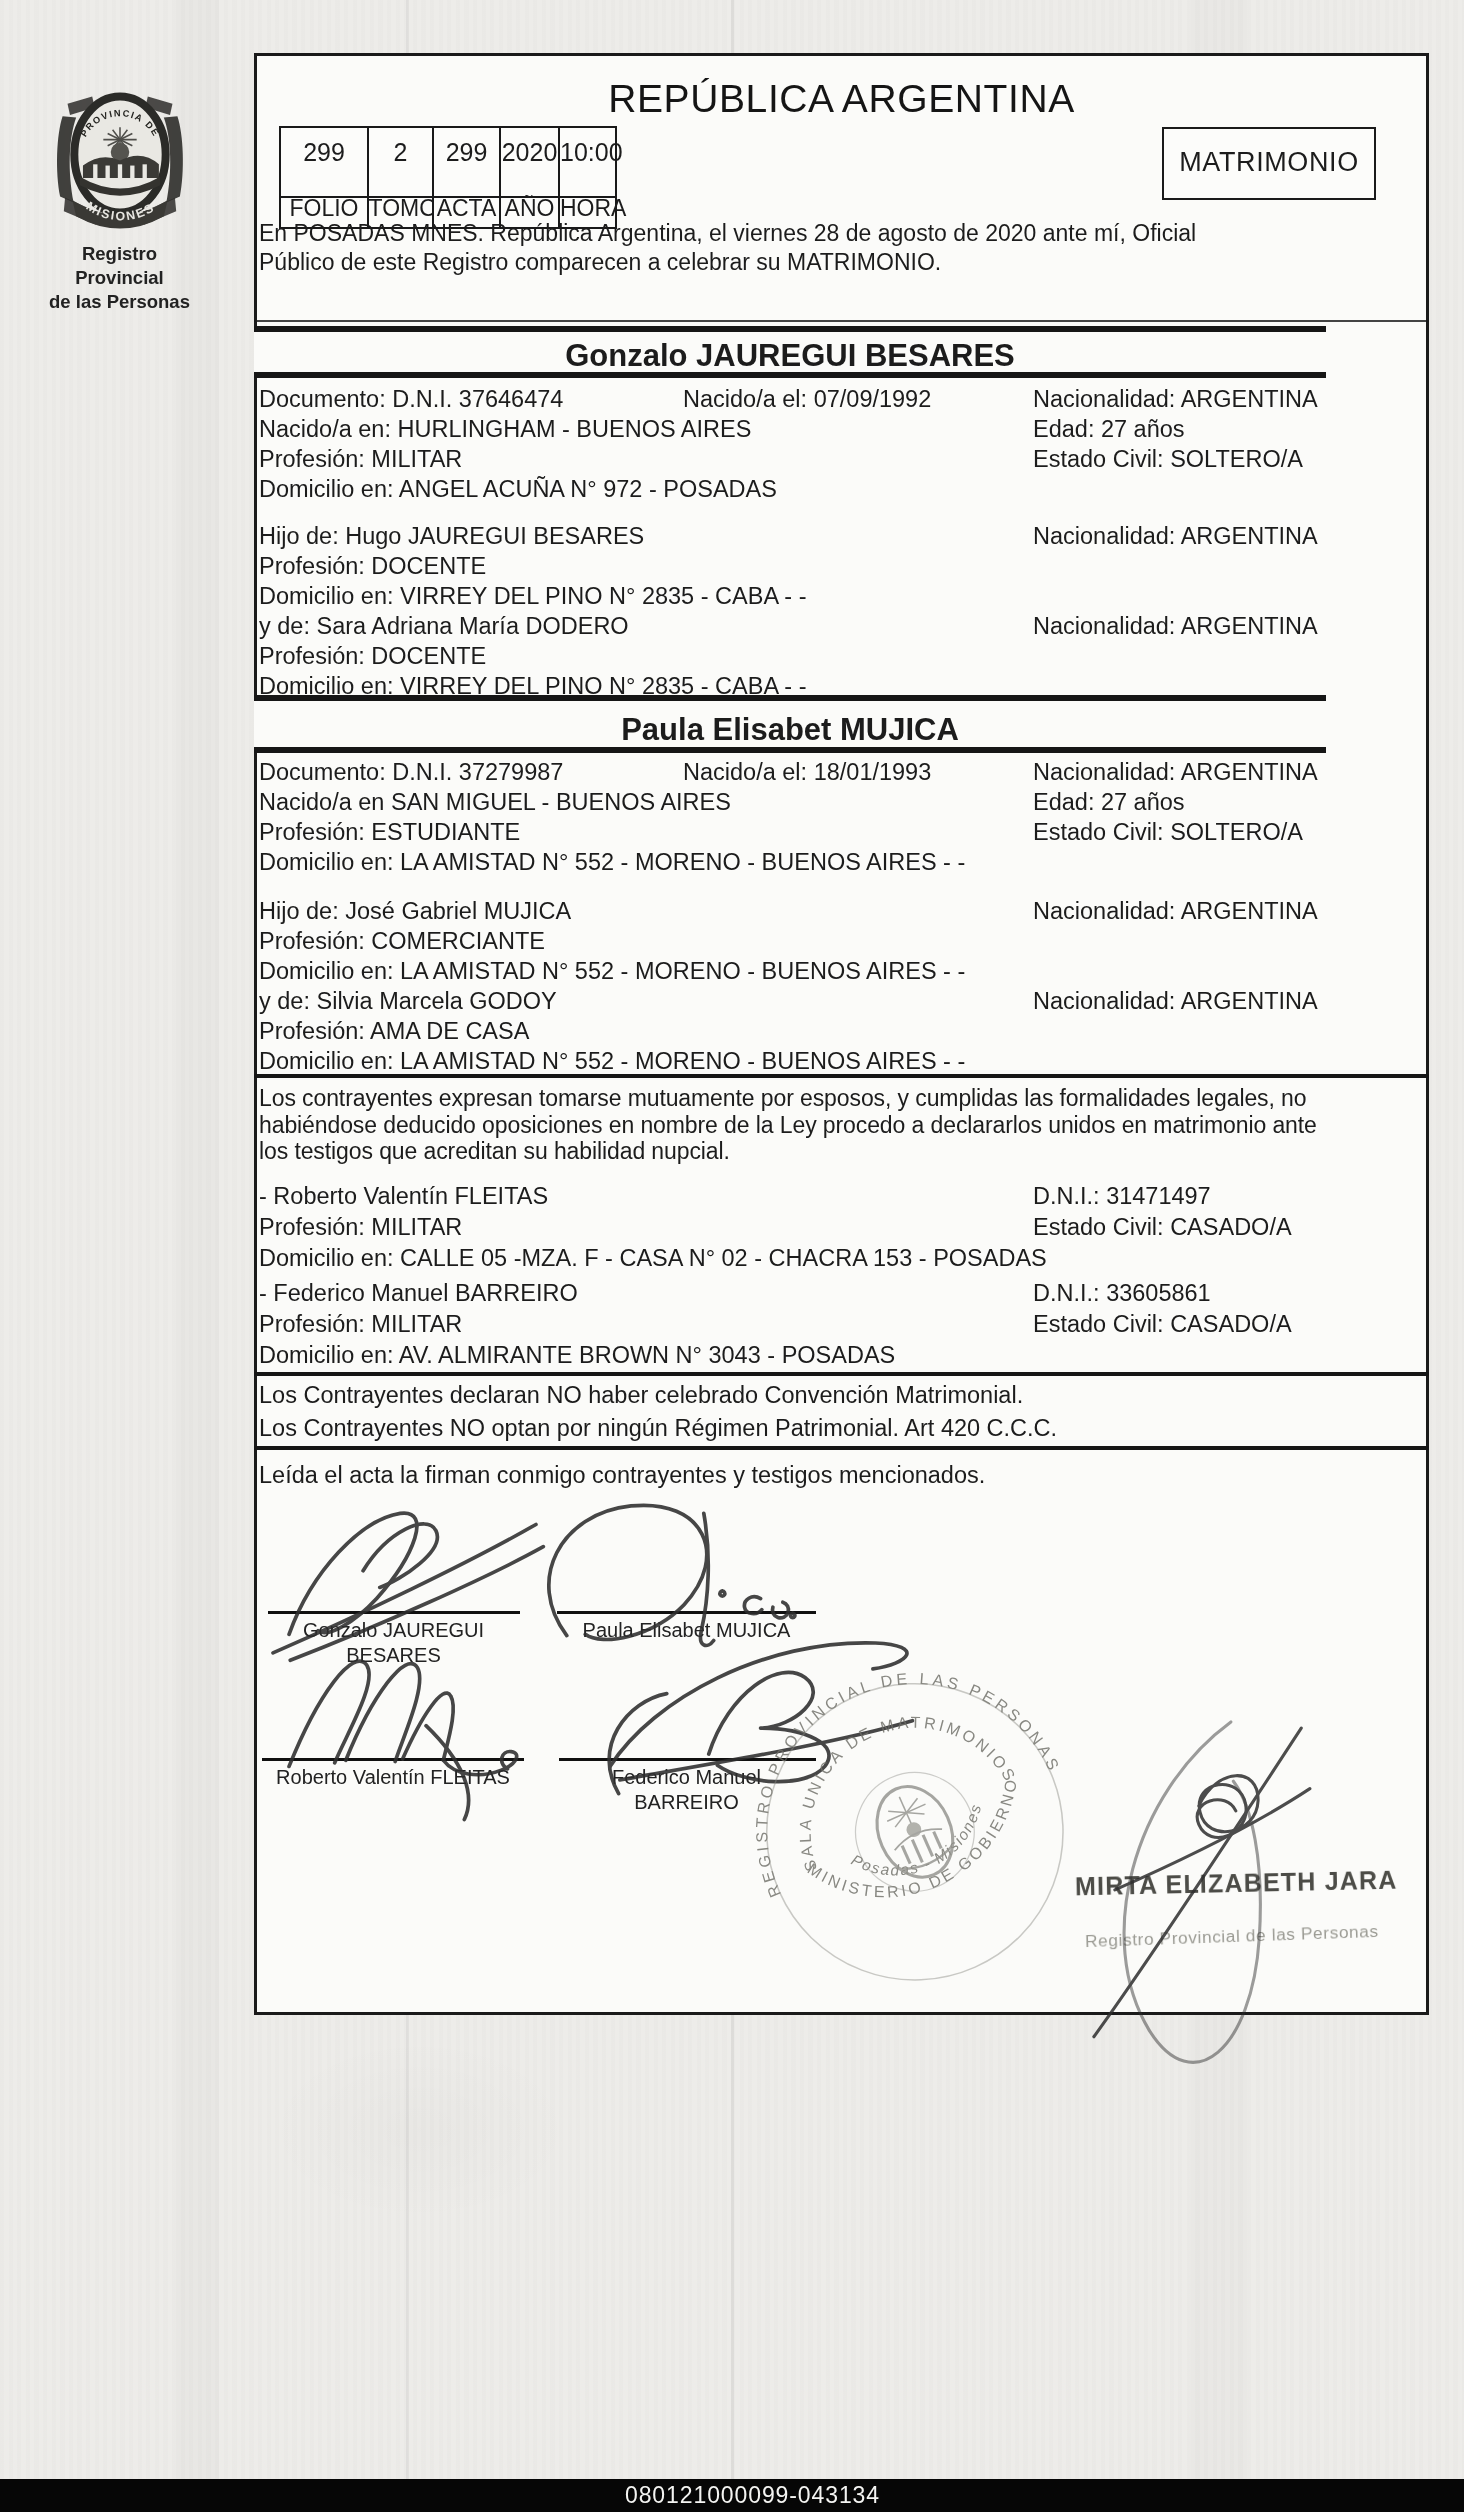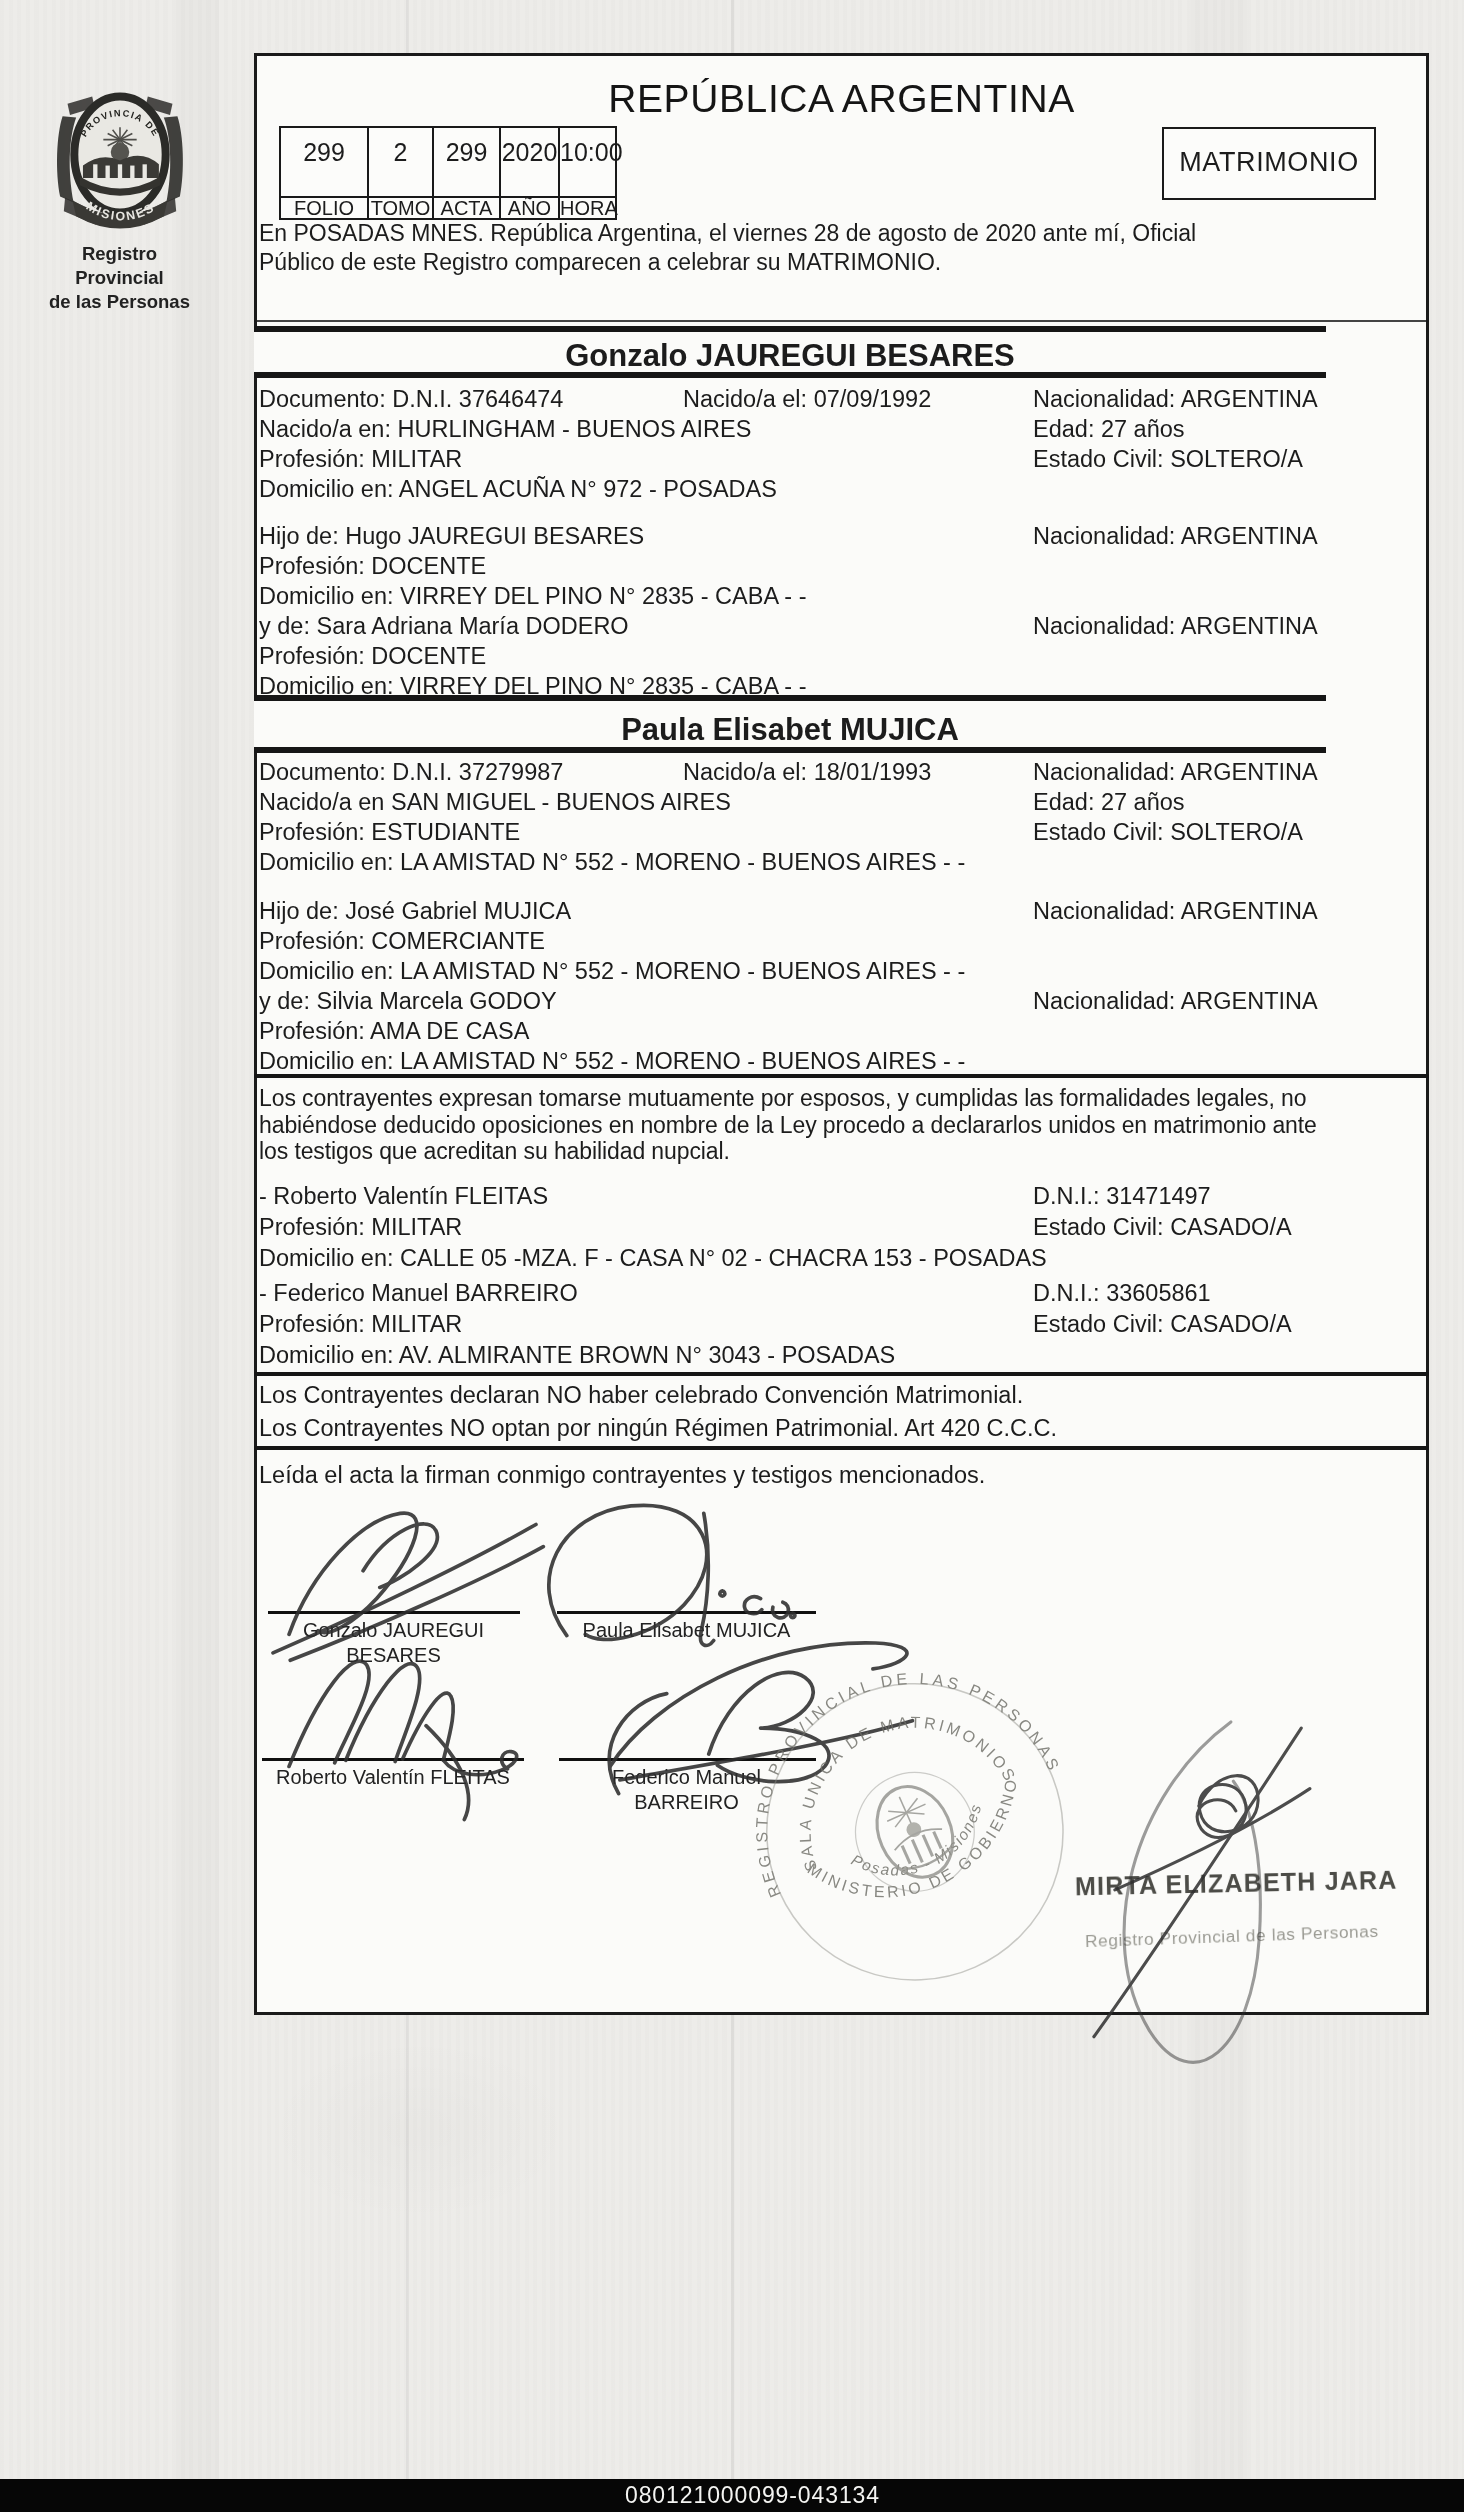--- a/index.html
+++ b/index.html
@@ -13,21 +13,21 @@
   .frame{position:absolute;left:254px;top:53px;width:1175px;height:1962px;box-sizing:border-box;
          border:3.1px solid #1a1a1a;background:#fbfbf9;}
 
   .doc-title{position:absolute;left:254px;top:60px;width:1175px;text-align:center;
              font-size:39px;letter-spacing:0.6px;color:#151515;margin-top:17px;}
 
   .regtable{position:absolute;left:279px;top:126px;}
   .trow{display:flex;}
   .trow span{box-sizing:border-box;border:2.5px solid #191919;text-align:center;background:#fcfcfa;}
   .trow.vals span{height:72px;line-height:49px;font-size:25px;}
-  .trow.labs span{height:24px;line-height:21px;font-size:20px;margin-top:-2.5px;}
+  .trow.labs span{height:33px;line-height:21px;font-size:23px;margin-top:-2.5px;}
   .trow span:nth-child(n+2){margin-left:-2.5px;}
   .trow span:nth-child(1){width:90px;}
   .trow span:nth-child(2){width:68px;}
   .trow span:nth-child(3){width:69px;}
   .trow span:nth-child(4){width:62px;}
   .trow span:nth-child(5){width:59px;}
 
   .mat-box{position:absolute;left:1162px;top:127px;width:214px;height:73px;box-sizing:border-box;
            border:2.5px solid #1a1a1a;text-align:center;line-height:67px;font-size:27px;
            letter-spacing:0.6px;background:#fcfcfa;}

